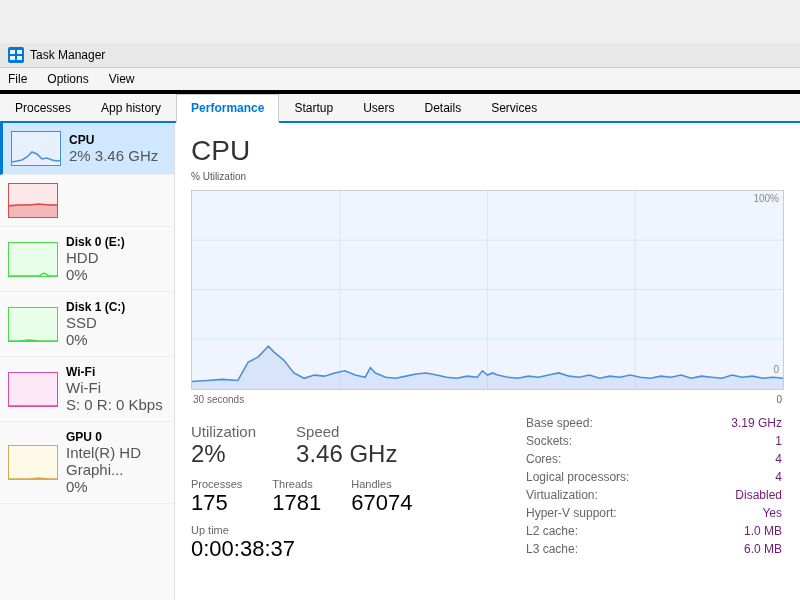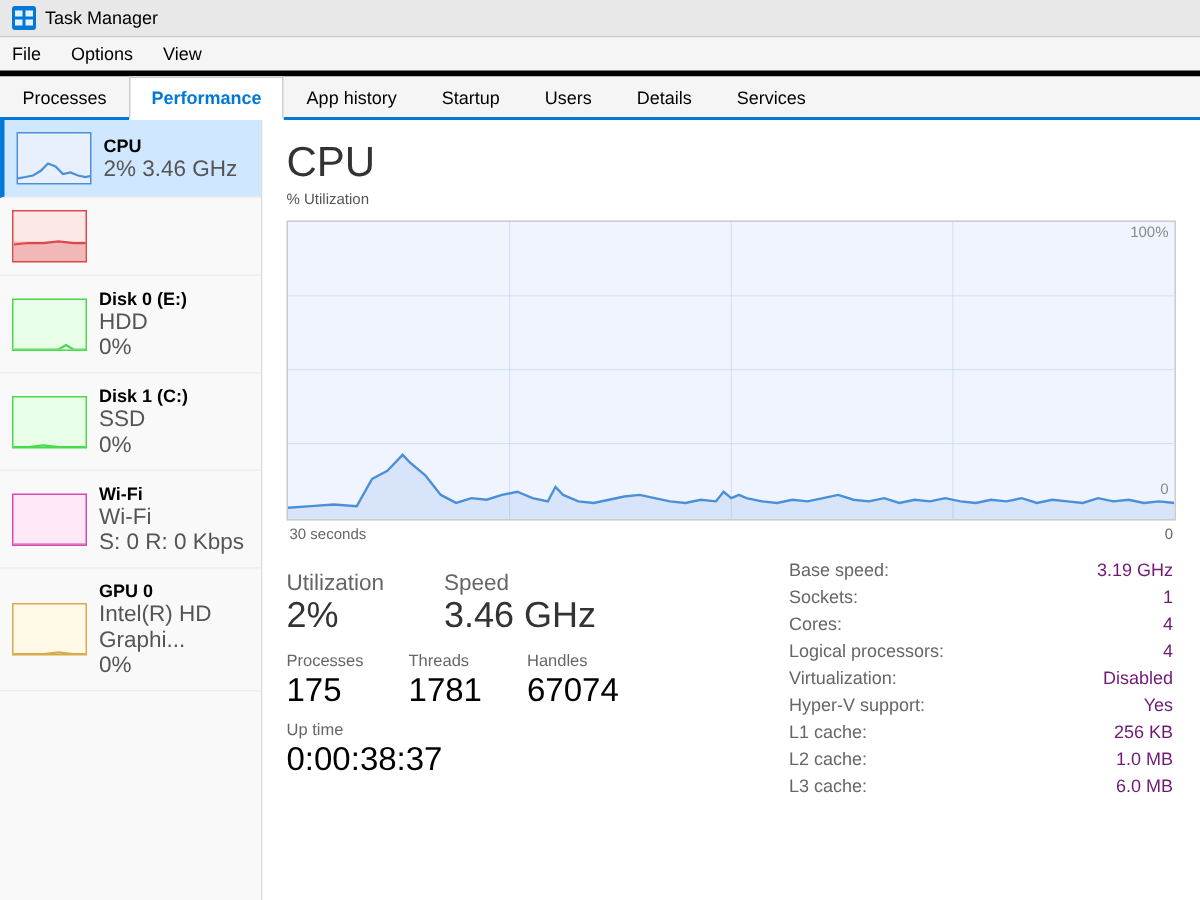--- a/index.html
+++ b/index.html
@@ -13,20 +13,21 @@
       color: #000;
     }
     .title-bar {
       background: #e8e8e8;
       padding: 4px 8px;
       border-bottom: 1px solid #ccc;
       display: flex;
       align-items: center;
       gap: 6px;
       font-size: 12px;
+      margin-top: 43px;
     }
     .menu-bar {
       background: #f5f5f5;
       padding: 2px 4px;
       border-bottom: 4px solid #000000;
       display: flex;
       gap: 12px;
       font-size: 12px;
     }
     .menu-bar span {
@@ -193,22 +194,22 @@
 </div>
 
 <div class="menu-bar">
   <span>File</span>
   <span>Options</span>
   <span>View</span>
 </div>
 
 <div class="tabs">
   <div class="tab">Processes</div>
+  <div class="tab">App history</div>
   <div class="tab active">Performance</div>
-  <div class="tab">App history</div>
   <div class="tab">Startup</div>
   <div class="tab">Users</div>
   <div class="tab">Details</div>
   <div class="tab">Services</div>
 </div>
 
 <div class="main-content">
 
   <div class="sidebar">
 
@@ -366,24 +367,20 @@
           </tr>
           <tr>
             <td class="key">Virtualization:</td>
             <td class="val">Disabled</td>
           </tr>
           <tr>
             <td class="key">Hyper-V support:</td>
             <td class="val">Yes</td>
           </tr>
           <tr>
-            <td class="key">L1 cache:</td>
-            <td class="val">256 KB</td>
-          </tr>
-          <tr>
             <td class="key">L2 cache:</td>
             <td class="val">1.0 MB</td>
           </tr>
           <tr>
             <td class="key">L3 cache:</td>
             <td class="val">6.0 MB</td>
           </tr>
         </tbody>
           </table>
       </div>

